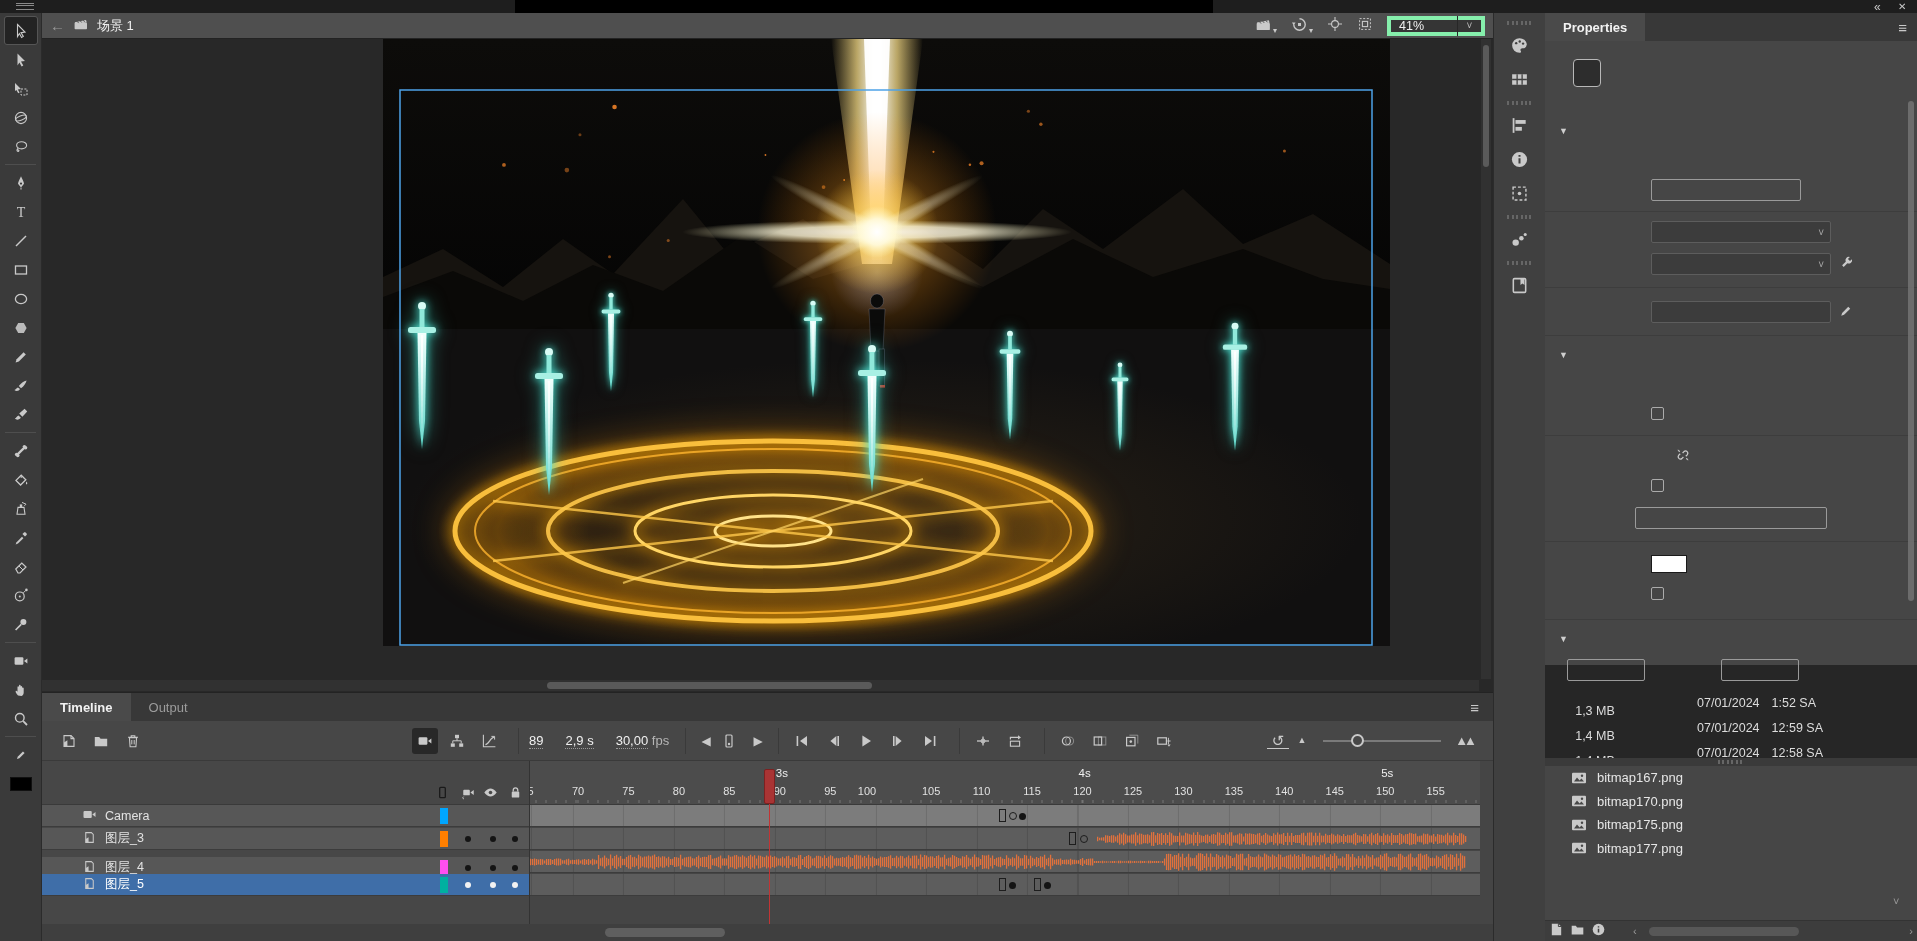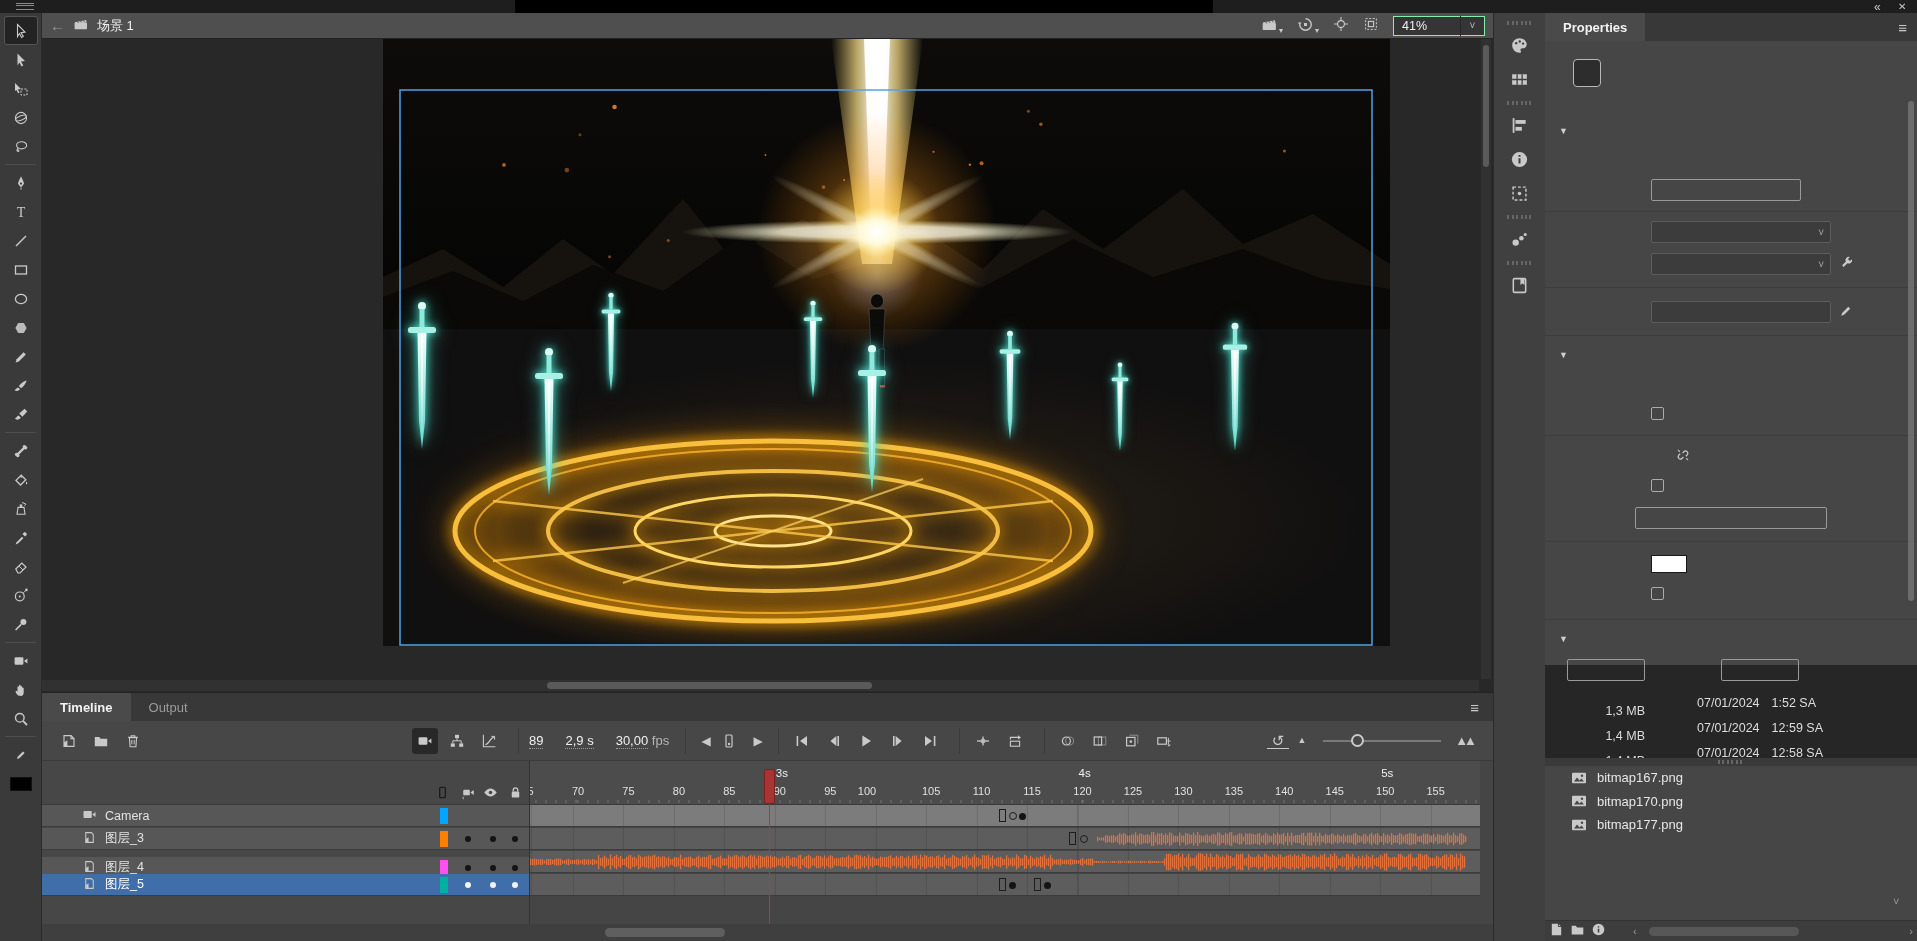--- a/index.html
+++ b/index.html
@@ -15,21 +15,21 @@
   .hamb:after { content:""; display:block; margin-top:1.2px; border-top:1.6px solid #8a8a8a; }
   
   #toolbar { left:0; top:13px; width:42px; height:928px; background:#3a3a3a; border-right:1px solid #2b2b2b; padding-top:3px; }
   .tool { width:34px; height:29px; margin:0 auto; display:flex; align-items:center; justify-content:center; border-radius:3px; }
   .tool.active { background:#232323; box-shadow:inset 0 0 0 1px #555; }
   .tdiv { height:1px; background:#4e4e4e; margin:3px 5px; }
   .chip { width:22px; height:14px; border:1px solid #111; }
   
   #scene-bar { left:42px; top:13px; width:1451px; height:26px; background:#4f4f4f; border-bottom:1px solid #232323; display:flex; align-items:center; padding:0 8px; gap:8px; }
   #scene-bar .right { margin-left:auto; display:flex; align-items:center; gap:14px; }
-  .zoomdd { display:flex; align-items:center; background:#353535; border:1px solid #86efac; height:20px; }
+  .zoomdd { display:flex; align-items:center; background:#353535; border:4px solid #86efac; height:20px; }
   .zoomdd .val { width:66px; padding-left:8px; color:#f0f0f0; font-size:12.5px; }
   .zoomdd .chev { width:24px; height:20px; border-left:1px solid #272727; display:flex;align-items:center;justify-content:center; color:#bbb; font-size:10px; }
   
   #stage-area { left:42px; top:39px; width:1451px; height:653px; background:#282828; overflow:hidden; }
   #stage-canvas { left:341px; top:0; width:1007px; height:607px; background:#0a0a0a; }
   #stage-canvas svg { display:block; }
   .hscroll { left:0; top:641px; width:1437px; height:11px; background:#313131; }
   .hthumb { left:505px; top:2px; width:325px; height:7px; background:#5a5a5a; border-radius:4px; }
   .vscroll { left:1439px; top:0; width:10px; height:640px; background:#313131; }
   .vthumb { left:2px; top:6px; width:6px; height:122px; background:#5a5a5a; border-radius:4px; }
@@ -82,21 +82,21 @@
   .plbl { width:96px; text-align:right; margin-right:10px; color:#c2c2c2; font-size:12.5px; flex:none; }
   .pval { color:#f2f2f2; font-size:12.5px; }
   .btn { border:1px solid #9a9a9a; border-radius:2px; color:#ececec; font-size:12.5px; height:22px; display:flex; align-items:center; justify-content:center; background:transparent; }
   .dd { background:#3c3c3c; border:1px solid #5d5d5d; border-radius:2px; height:22px; width:180px; display:flex; align-items:center; padding:0 6px; color:#f2f2f2; font-size:12.5px; }
   .dd .dchev { margin-left:auto; color:#aaa; font-size:10px; }
   .chk { width:13px; height:13px; border:1px solid #ababab; border-radius:2px; background:transparent; flex:none; margin-right:8px; }
   .sect { position:absolute; left:0; width:372px; height:20px; display:flex; align-items:center; color:#e4e4e4; font-size:13px; }
   .sect .tri { margin:0 10px 0 14px; font-size:9px; color:#cfcfcf; }
   .hr { position:absolute; left:0; width:372px; height:1px; background:#3d3d3d; }
   .hist { position:absolute; left:0; width:372px; height:24px; display:flex; align-items:center; color:#dcdcdc; font-size:12.5px; }
-  .hist .sz { width:100px; text-align:right;margin-top:15px; }
+  .hist .sz { width:100px; text-align:center;margin-top:15px; }
   .hist .dt { margin-left:52px; }
   .hist .tm { margin-left:12px; }
   #splitter { left:0; top:745px; width:372px; height:8px; background:#3a3a3a; display:flex; align-items:center; justify-content:center; }
   #lib-list { left:0; top:753px; width:372px; height:154px; background:#464646; overflow:hidden; }
   .lib-row { height:23.5px; display:flex; align-items:center; padding-left:26px; color:#e6e6e6; font-size:13px; gap:10px; }
   #lib-footer { left:0; top:907px; width:372px; height:21px; background:#3d3d3d; border-top:1px solid #333; display:flex; align-items:center; padding:0 4px; gap:6px; }
   #lib-footer .sb { width:150px; height:9px; background:#575757; border-radius:5px; margin-left:6px; }
   #rp-scroll { left:362px; top:60px; width:8px; height:560px; }
   #rp-scroll .t { position:absolute; left:1px; top:28px; width:6px; height:500px; background:#7a7a7a; border-radius:4px; opacity:.75; }
   .winx { color:#c9c9c9; font-size:12px; }
@@ -1053,20 +1053,30 @@
         <span>bitmap170.png</span>
       </div>
       <div class="lib-row">
         <span class="ic" style="width:16px;height:16px;">
           <svg viewBox="0 0 16 16" width="16" height="16">
             <rect x="1" y="2.8" width="14" height="10.4" rx="1" fill="currentColor"></rect>
             <path d="M3 11.4l3-4 2.6 3 1.8-1.8 2.6 2.8z" fill="#474747"></path>
             <circle cx="11" cy="5.8" r="1.2" fill="#474747"></circle>
           </svg>
         </span>
+        <span>bitmap175.png</span>
+      </div>
+      <div class="lib-row">
+        <span class="ic" style="width:16px;height:16px;">
+          <svg viewBox="0 0 16 16" width="16" height="16">
+            <rect x="1" y="2.8" width="14" height="10.4" rx="1" fill="currentColor"></rect>
+            <path d="M3 11.4l3-4 2.6 3 1.8-1.8 2.6 2.8z" fill="#474747"></path>
+            <circle cx="11" cy="5.8" r="1.2" fill="#474747"></circle>
+          </svg>
+        </span>
         <span>bitmap177.png</span>
       </div>
       <span class="uc abs" style="left:348px;top:130px;font-size:11px;color:#9a9a9a">˅</span>
     </div>
   <div id="lib-footer" class="abs">
       <span><span class="ic" style="width:15px;height:15px;">
           <svg viewBox="0 0 16 16" width="15" height="15">
             <path d="M3 1.8h7l3 3v9.4H3z" fill="currentColor"></path>
             <path d="M10 1.8v3h3" fill="none" stroke="#3d3d3d"></path>
           </svg>

